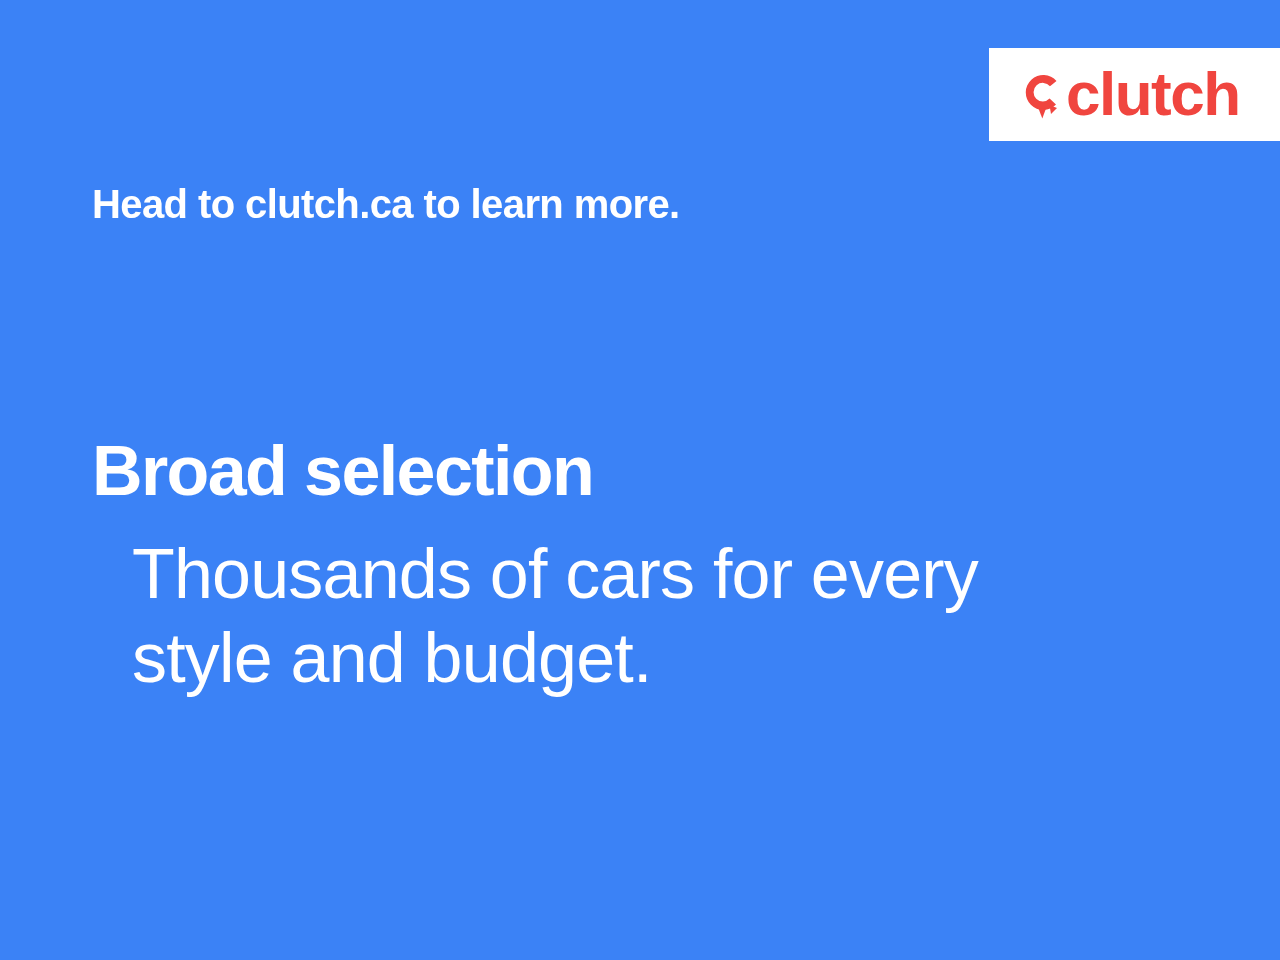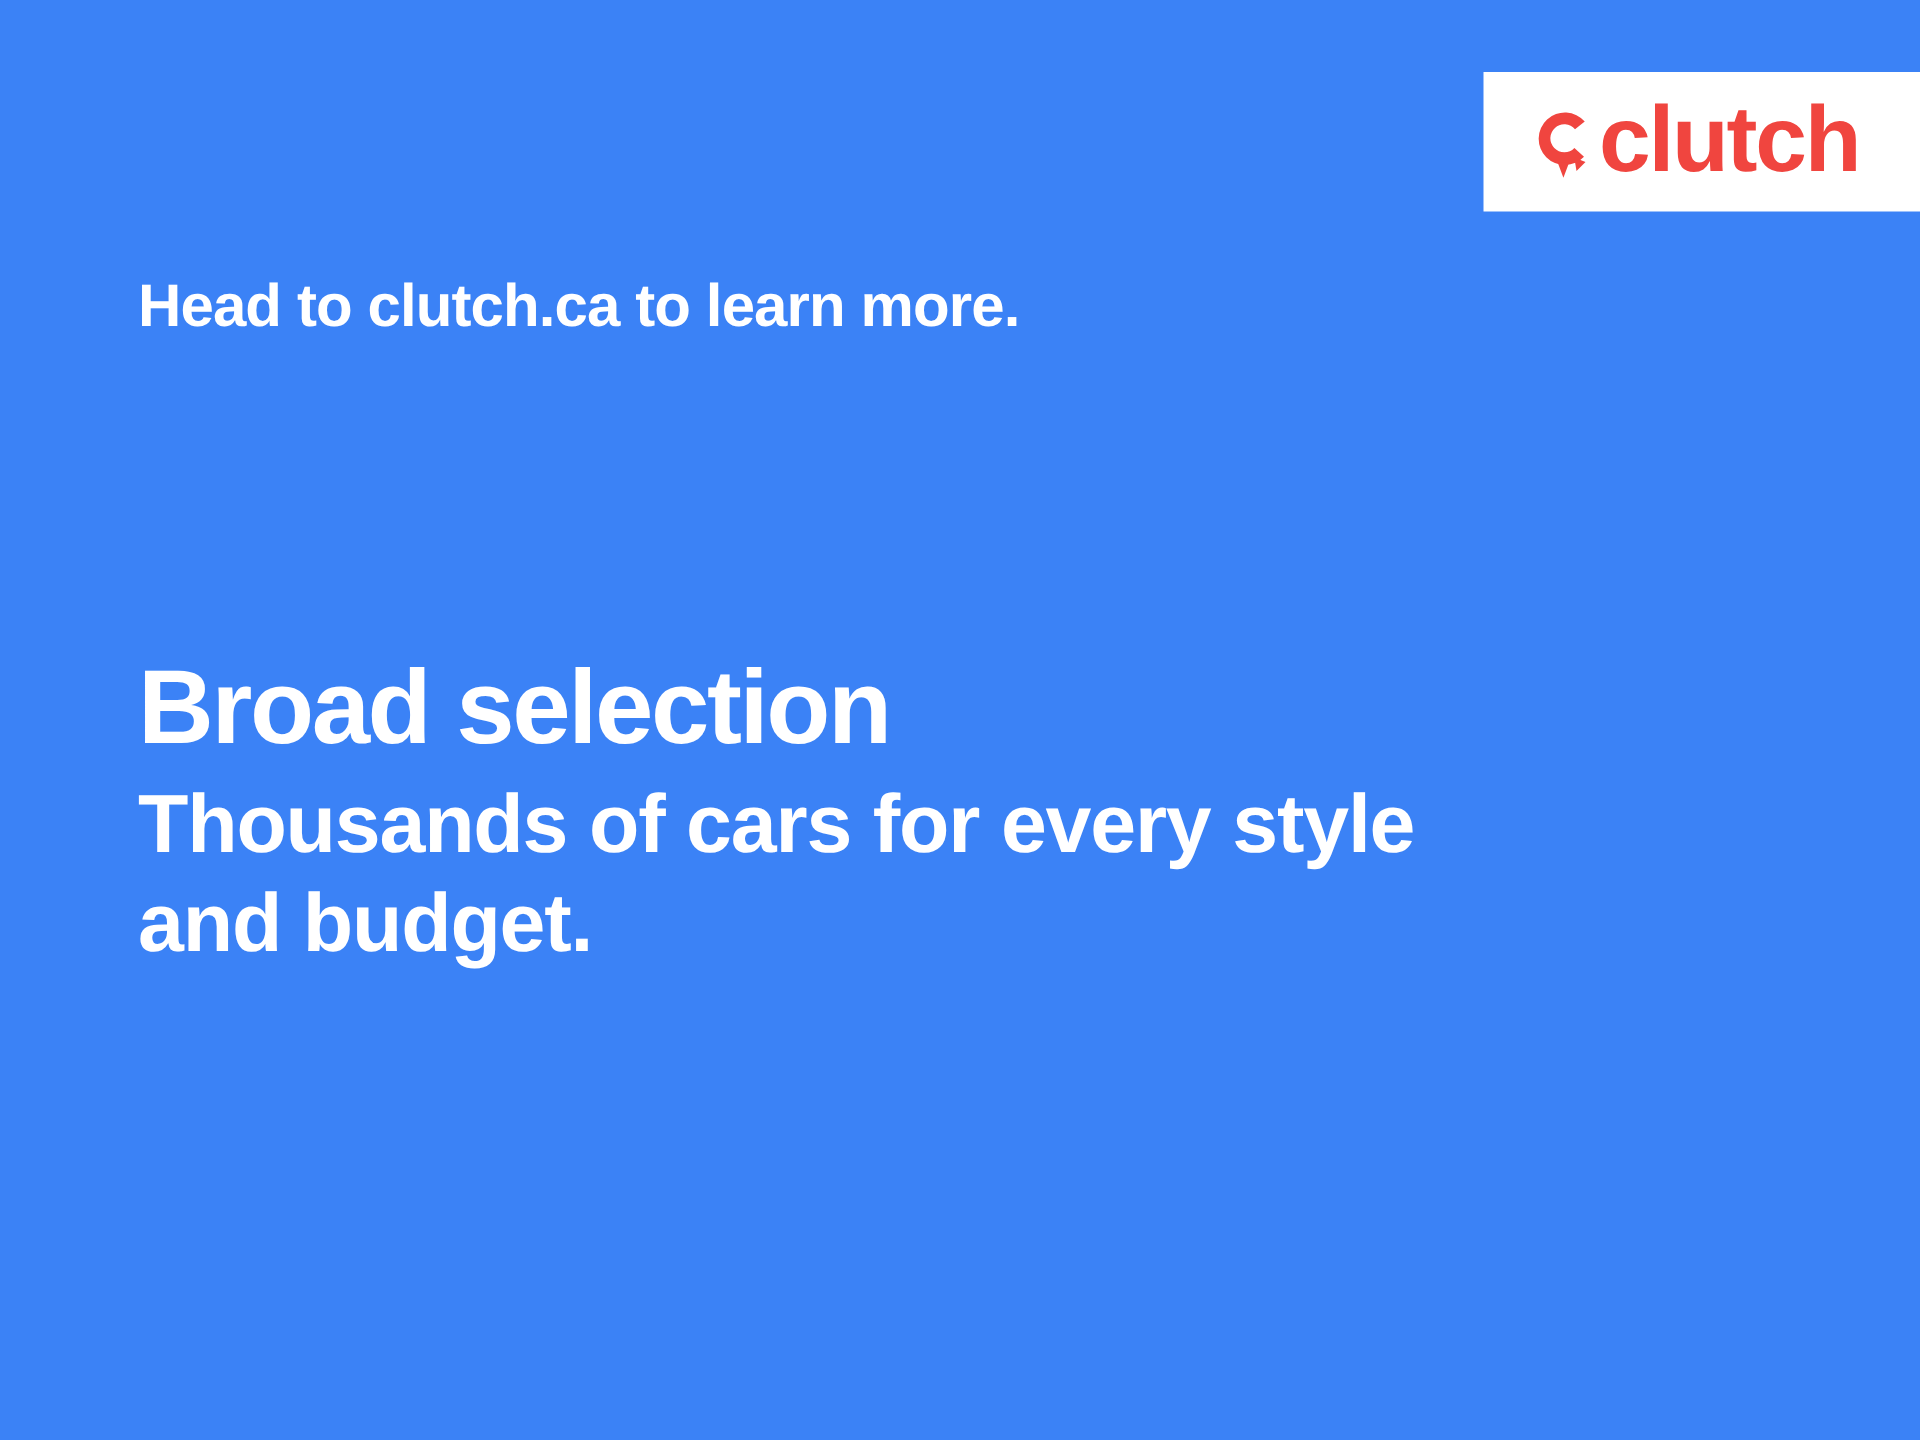--- a/index.html
+++ b/index.html
@@ -88,31 +88,32 @@
     top: 436px;
     width: 1050px;
   }
 
   .headline {
     font-size: 70px;
     font-weight: 700;
     color: #ffffff;
     letter-spacing: -1.6px;
     line-height: 1.0;
-    margin-bottom: 10px;
+    margin-bottom: 26px;
     white-space: nowrap;
   }
 
   .subhead {
-    font-size: 55px;
-    font-weight: 700;
+    font-size: 70px;
+    font-weight: 400;
     color: #ffffff;
     letter-spacing: -0.8px;
     line-height: 1.2;
     max-width: 930px;
+    margin-left: 40px;
   }
 </style>
 </head>
 <body>
 
 <div class="slide">
 
   <div class="logo-plate">
     <div class="logo-lockup">
 

